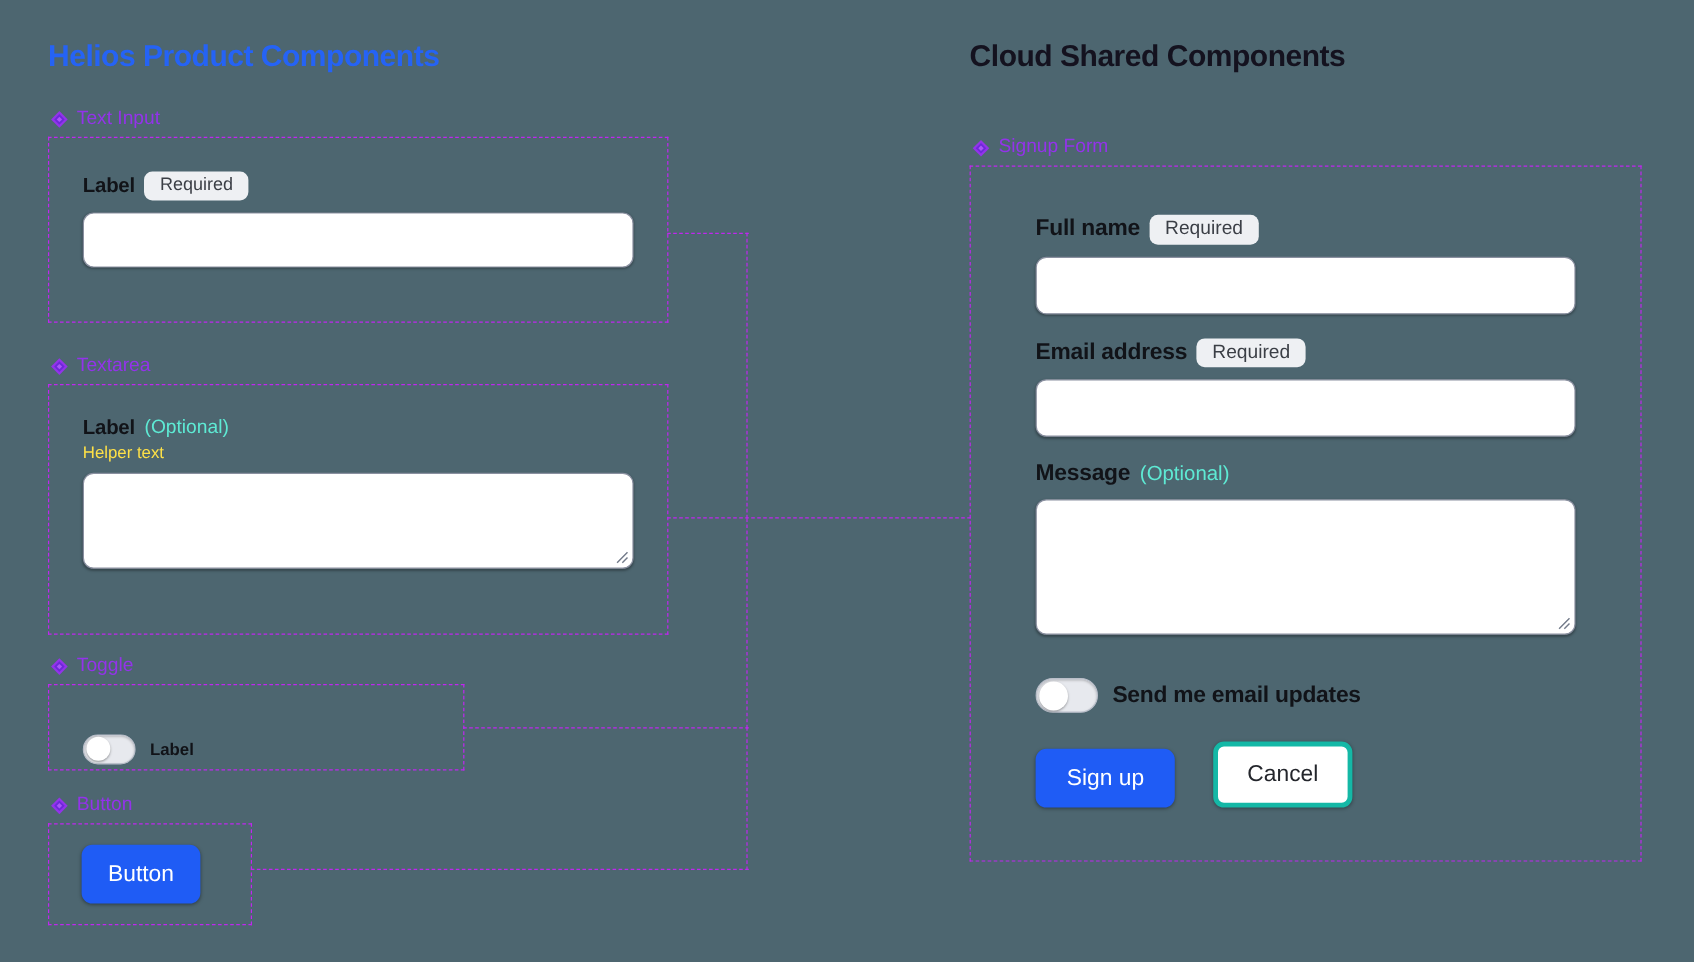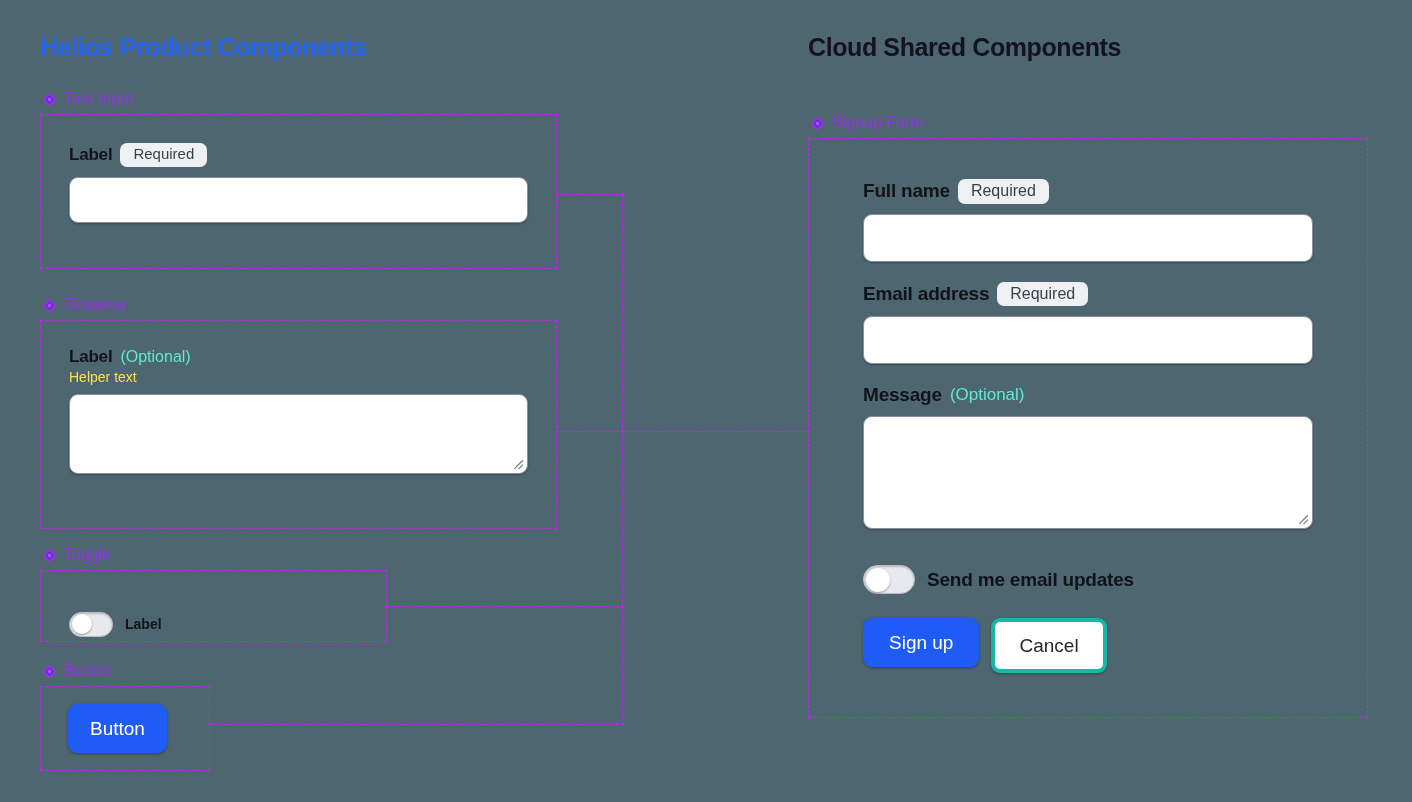--- a/index.html
+++ b/index.html
@@ -160,21 +160,21 @@
     box-shadow: 0 1px 3px rgba(0,0,0,0.35);
   }
   .btn-secondary {
     background: #ffffff;
     color: #24262c;
     border: 4px solid #14b8a6;
     font-size: 19px;
     padding: 14px 24px;
     box-shadow: 0 1px 3px rgba(0,0,0,0.30);
   }
-  .btn-row { display: flex; align-items: flex-start; gap: 12px; }
+  .btn-row { display: flex; align-items: flex-end; gap: 32px; }
 </style>
 </head>
 <body>
 
 <div id="root">
 
   <div class="col-title" id="title-left">Helios Product Components</div>
 
   <div class="col-title" id="title-right">Cloud Shared Components</div>
 

